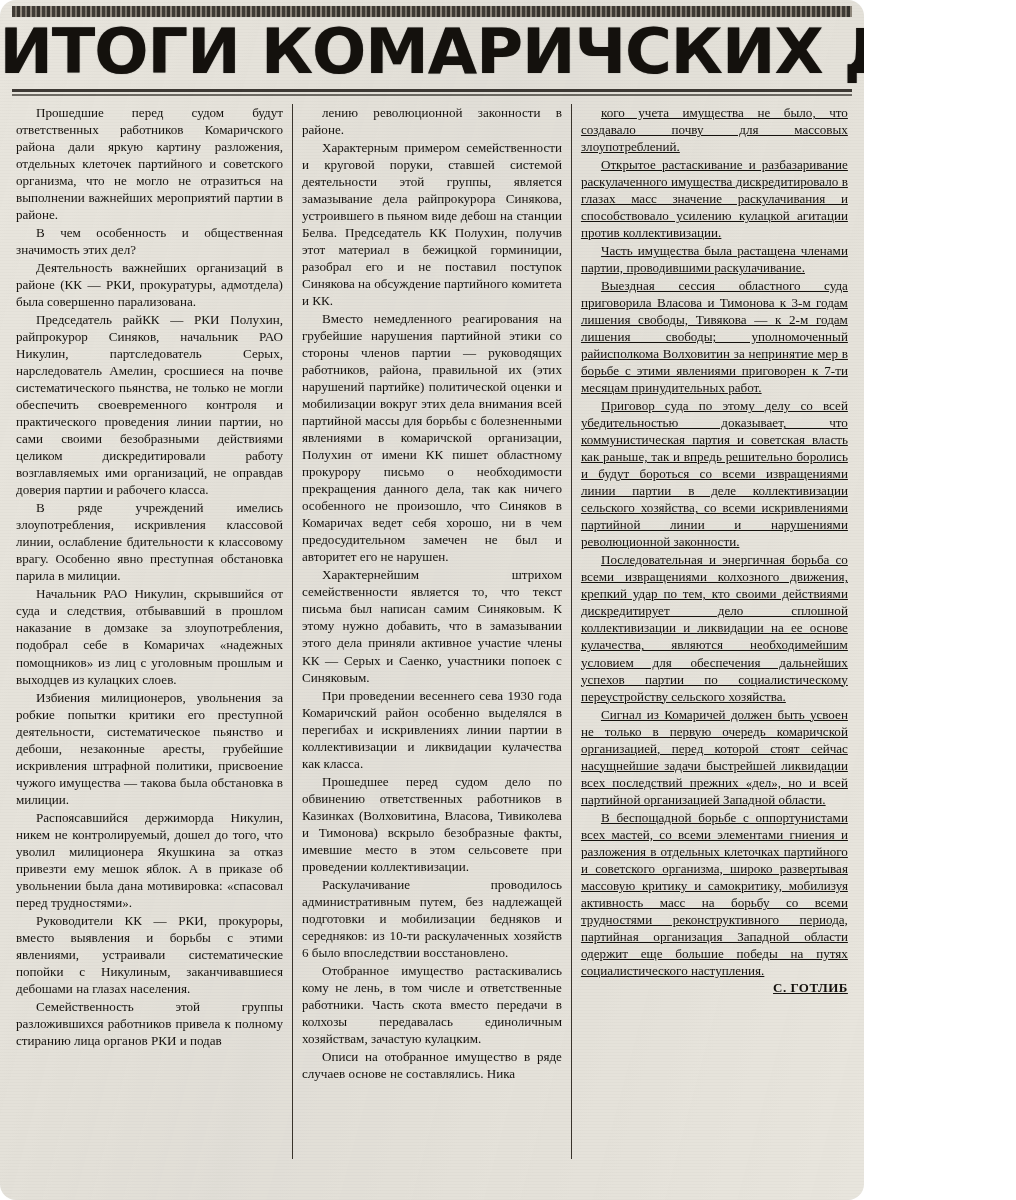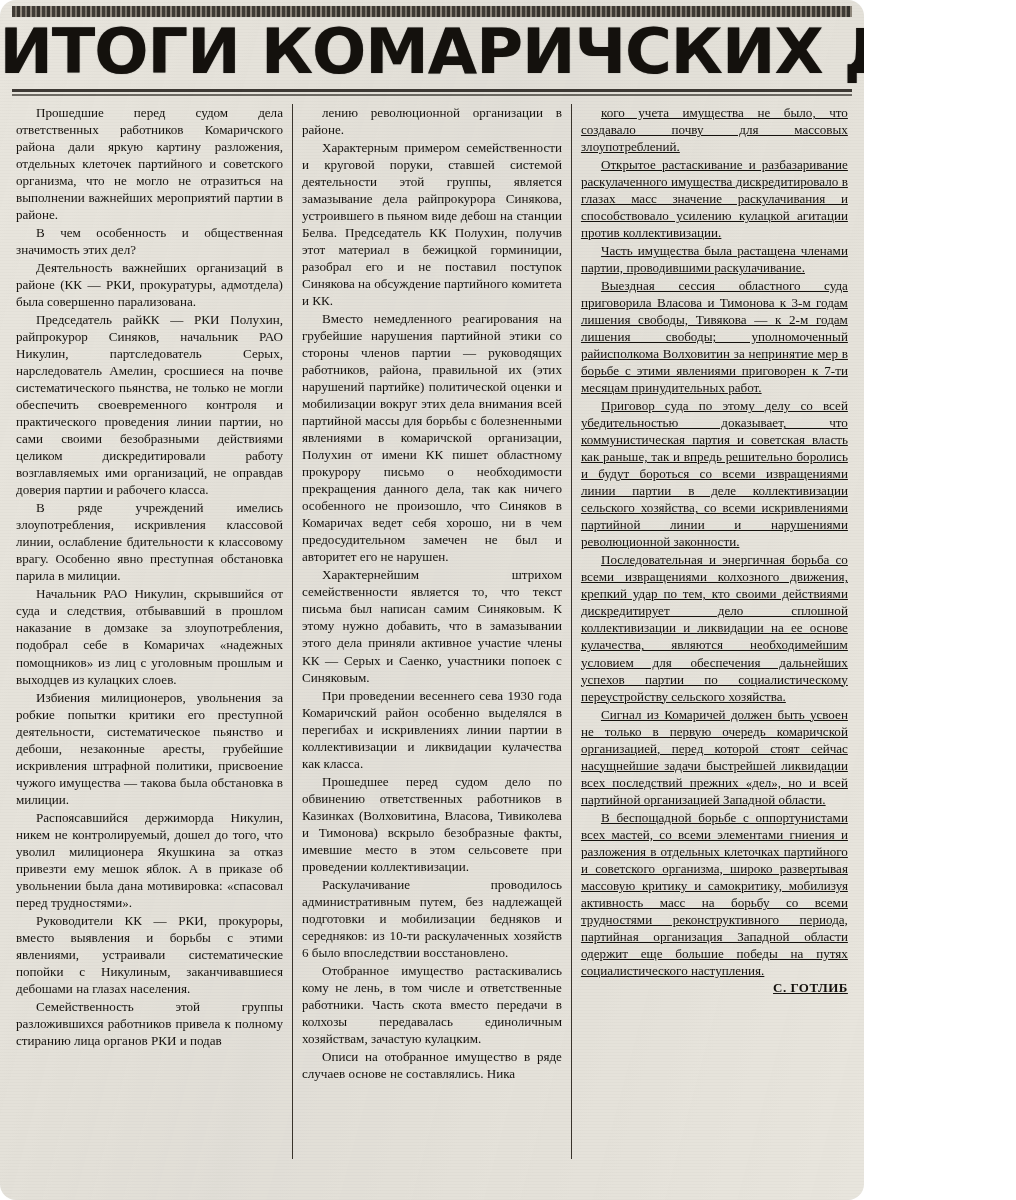--- a/index.html
+++ b/index.html
@@ -125,33 +125,33 @@
 
   <div class="top-rule"></div>
 
   <h1 class="headline">ИТОГИ КОМАРИЧСКИХ ДЕЛ</h1>
 
   <div class="head-rule"></div>
   <div class="head-rule thin"></div>
 
   <div class="columns">
     <div class="col c1" id="col0">
-        <p>Прошедшие перед судом дела ответственных работников Комаричского района дали яркую картину разложения, отдельных клеточек партийного и советского организма, что не могло не отразиться на выполнении важнейших мероприятий партии в районе.</p>
+        <p>Прошедшие перед судом будут ответственных работников Комаричского района дали яркую картину разложения, отдельных клеточек партийного и советского организма, что не могло не отразиться на выполнении важнейших мероприятий партии в районе.</p>
         <p>В чем особенность и общественная значимость этих дел?</p>
         <p>Деятельность важнейших организаций в районе (КК — РКИ, прокуратуры, адмотдела) была совершенно парализована.</p>
         <p>Председатель райКК — РКИ Полухин, райпрокурор Синяков, начальник РАО Никулин, партследователь Серых, нарследователь Амелин, сросшиеся на почве систематического пьянства, не только не могли обеспечить своевременного контроля и практического проведения линии партии, но сами своими безобразными действиями целиком дискредитировали работу возглавляемых ими организаций, не оправдав доверия партии и рабочего класса.</p>
         <p>В ряде учреждений имелись злоупотребления, искривления классовой линии, ослабление бдительности к классовому врагу. Особенно явно преступная обстановка парила в милиции.</p>
         <p>Начальник РАО Никулин, скрывшийся от суда и следствия, отбывавший в прошлом наказание в домзаке за злоупотребления, подобрал себе в Комаричах «надежных помощников» из лиц с уголовным прошлым и выходцев из кулацких слоев.</p>
         <p>Избиения милиционеров, увольнения за робкие попытки критики его преступной деятельности, систематическое пьянство и дебоши, незаконные аресты, грубейшие искривления штрафной политики, присвоение чужого имущества — такова была обстановка в милиции.</p>
         <p>Распоясавшийся держиморда Никулин, никем не контролируемый, дошел до того, что уволил милиционера Якушкина за отказ привезти ему мешок яблок. А в приказе об увольнении была дана мотивировка: «спасовал перед трудностями».</p>
         <p>Руководители КК — РКИ, прокуроры, вместо выявления и борьбы с этими явлениями, устраивали систематические попойки с Никулиным, заканчивавшиеся дебошами на глазах населения.</p>
         <p>Семейственность этой группы разложившихся работников привела к полному стиранию лица органов РКИ и подав</p>
       </div>
     <div class="col c2" id="col1">
-        <p>лению революционной организации в районе.</p>
+        <p>лению революционной законности в районе.</p>
         <p>Характерным примером семейственности и круговой поруки, ставшей системой деятельности этой группы, является замазывание дела райпрокурора Синякова, устроившего в пьяном виде дебош на станции Белва. Председатель КК Полухин, получив этот материал в бежицкой горминиции, разобрал его и не поставил поступок Синякова на обсуждение партийного комитета и КК.</p>
         <p>Вместо немедленного реагирования на грубейшие нарушения партийной этики со стороны членов партии — руководящих работников, района, правильной их (этих нарушений партийке) политической оценки и мобилизации вокруг этих дела внимания всей партийной массы для борьбы с болезненными явлениями в комаричской организации, Полухин от имени КК пишет областному прокурору письмо о необходимости прекращения данного дела, так как ничего особенного не произошло, что Синяков в Комаричах ведет себя хорошо, ни в чем предосудительном замечен не был и авторитет его не нарушен.</p>
         <p>Характернейшим штрихом семейственности является то, что текст письма был написан самим Синяковым. К этому нужно добавить, что в замазывании этого дела приняли активное участие члены КК — Серых и Саенко, участники попоек с Синяковым.</p>
         <p>При проведении весеннего сева 1930 года Комаричский район особенно выделялся в перегибах и искривлениях линии партии в коллективизации и ликвидации кулачества как класса.</p>
         <p>Прошедшее перед судом дело по обвинению ответственных работников в Казинках (Волховитина, Власова, Тивиколева и Тимонова) вскрыло безобразные факты, имевшие место в этом сельсовете при проведении коллективизации.</p>
         <p>Раскулачивание проводилось административным путем, без надлежащей подготовки и мобилизации бедняков и середняков: из 10-ти раскулаченных хозяйств 6 было впоследствии восстановлено.</p>
         <p>Отобранное имущество растаскивались кому не лень, в том числе и ответственные работники. Часть скота вместо передачи в колхозы передавалась единоличным хозяйствам, зачастую кулацким.</p>
         <p>Описи на отобранное имущество в ряде случаев основе не составлялись. Ника</p>
       </div>
     <div class="col c3" id="col2">

